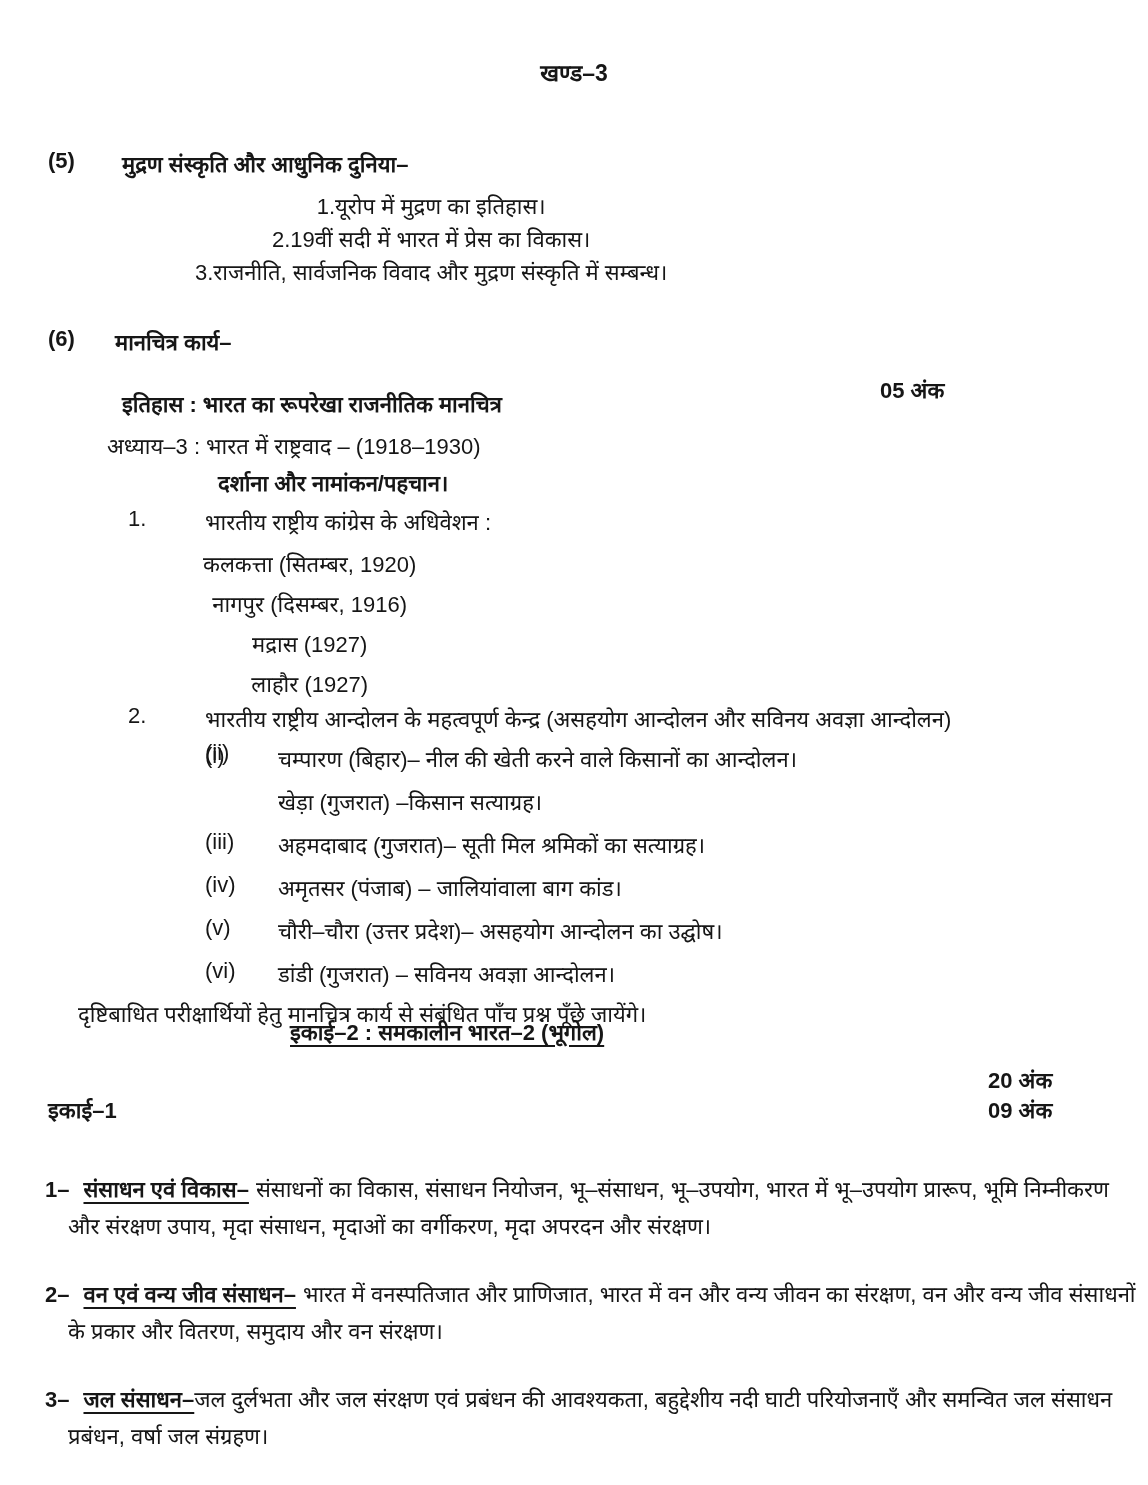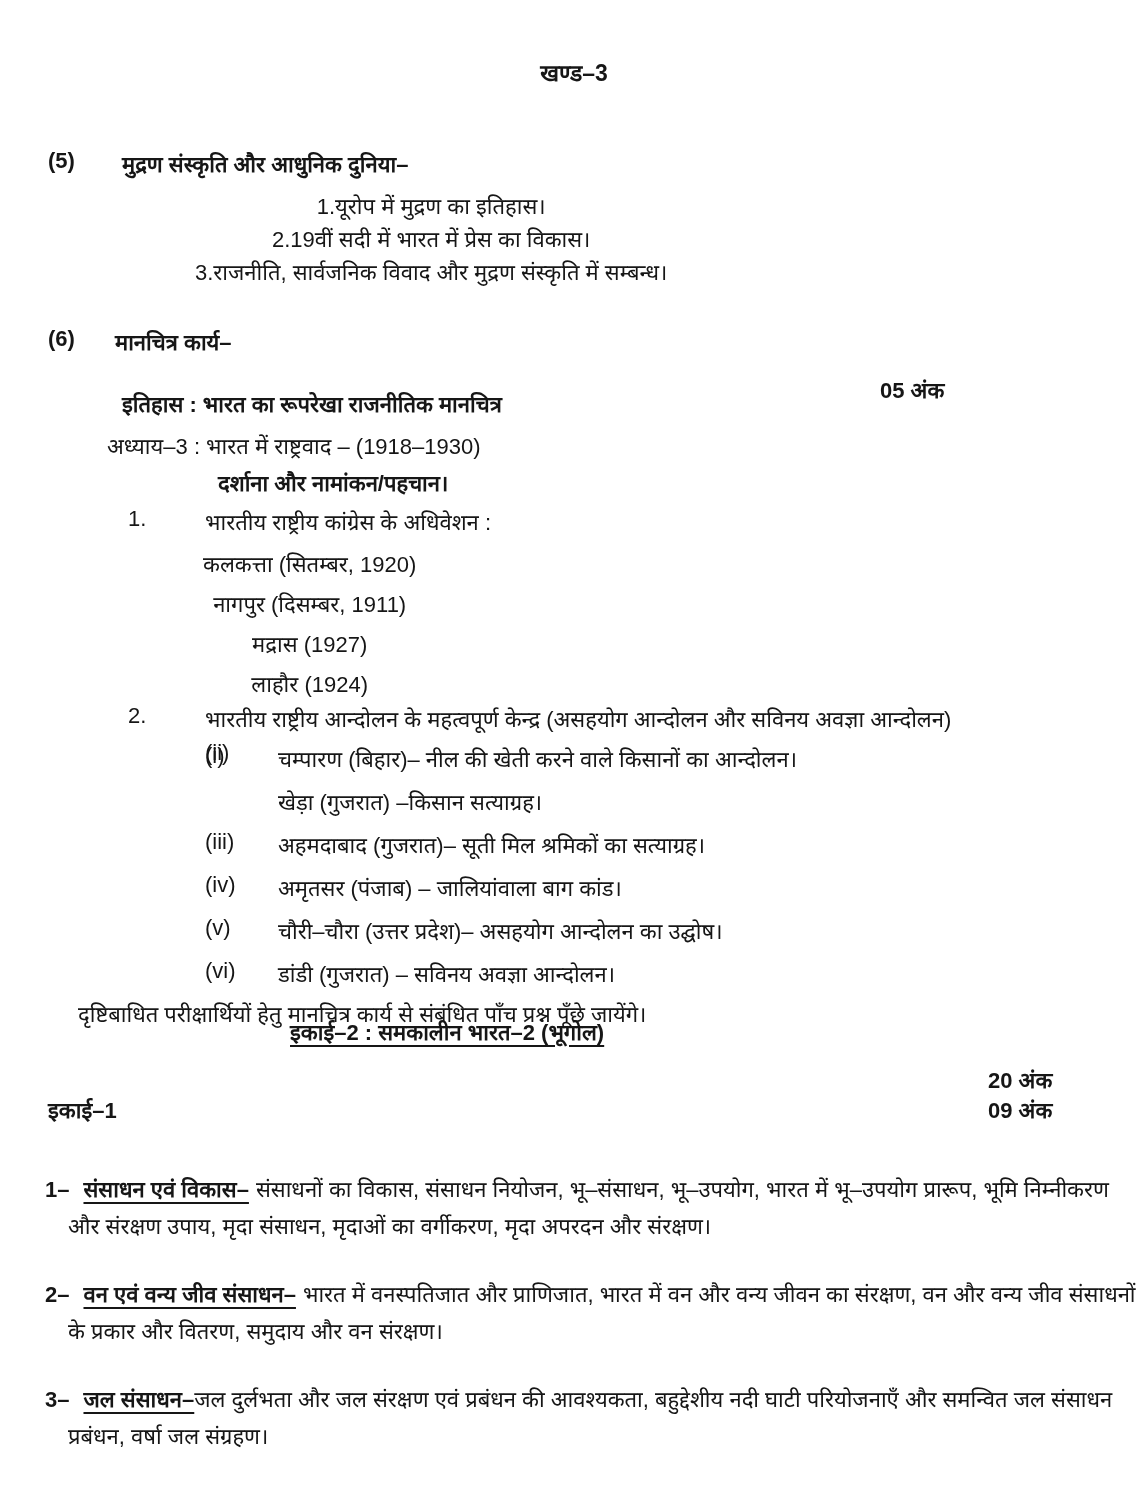--- a/index.html
+++ b/index.html
@@ -49,23 +49,23 @@
   <div class="abs b" style="top:326px;left:880px;margin-top:48px;">05 अंक</div>
 
   <div class="abs b" style="top:388px;left:122px;">इतिहास : भारत का रूपरेखा राजनीतिक मानचित्र</div>
   <div class="abs" style="top:430px;left:107px;">अध्याय–3 : भारत में राष्ट्रवाद – (1918–1930)</div>
   <div class="abs" style="top:467px;left:218px;font-weight:bold;">दर्शाना और नामांकन/पहचान।</div>
 
   <div class="abs" style="top:506px;left:128px;">1.</div>
   <div class="abs" style="top:506px;left:205px;">भारतीय राष्ट्रीय कांग्रेस के अधिवेशन :</div>
   <div class="col sessions" style="top:545px;left:203px;">
     <span class="line">कलकत्ता (सितम्बर, 1920)</span>
-    <span class="line">नागपुर (दिसम्बर, 1911)</span>
+    <span class="line">नागपुर (दिसम्बर, 1916)</span>
     <span class="line">मद्रास (1927)</span>
-    <span class="line">लाहौर (1924)</span>
+    <span class="line">लाहौर (1927)</span>
   </div>
 
   <div class="abs" style="top:703px;left:128px;">2.</div>
   <div class="abs" style="top:703px;left:205px;">भारतीय राष्ट्रीय आन्दोलन के महत्वपूर्ण केन्द्र (असहयोग आन्दोलन और सविनय अवज्ञा आन्दोलन)</div>
 
   <div class="abs" style="top:743px;left:205px;">(i)</div>
   <div class="abs" style="top:743px;left:278px;">चम्पारण (बिहार)– नील की खेती करने वाले किसानों का आन्दोलन।</div>
 
   <div class="abs" style="top:740px;left:205px;">(ii)</div>
   <div class="abs" style="top:786px;left:278px;">खेड़ा (गुजरात) –किसान सत्याग्रह।</div>

